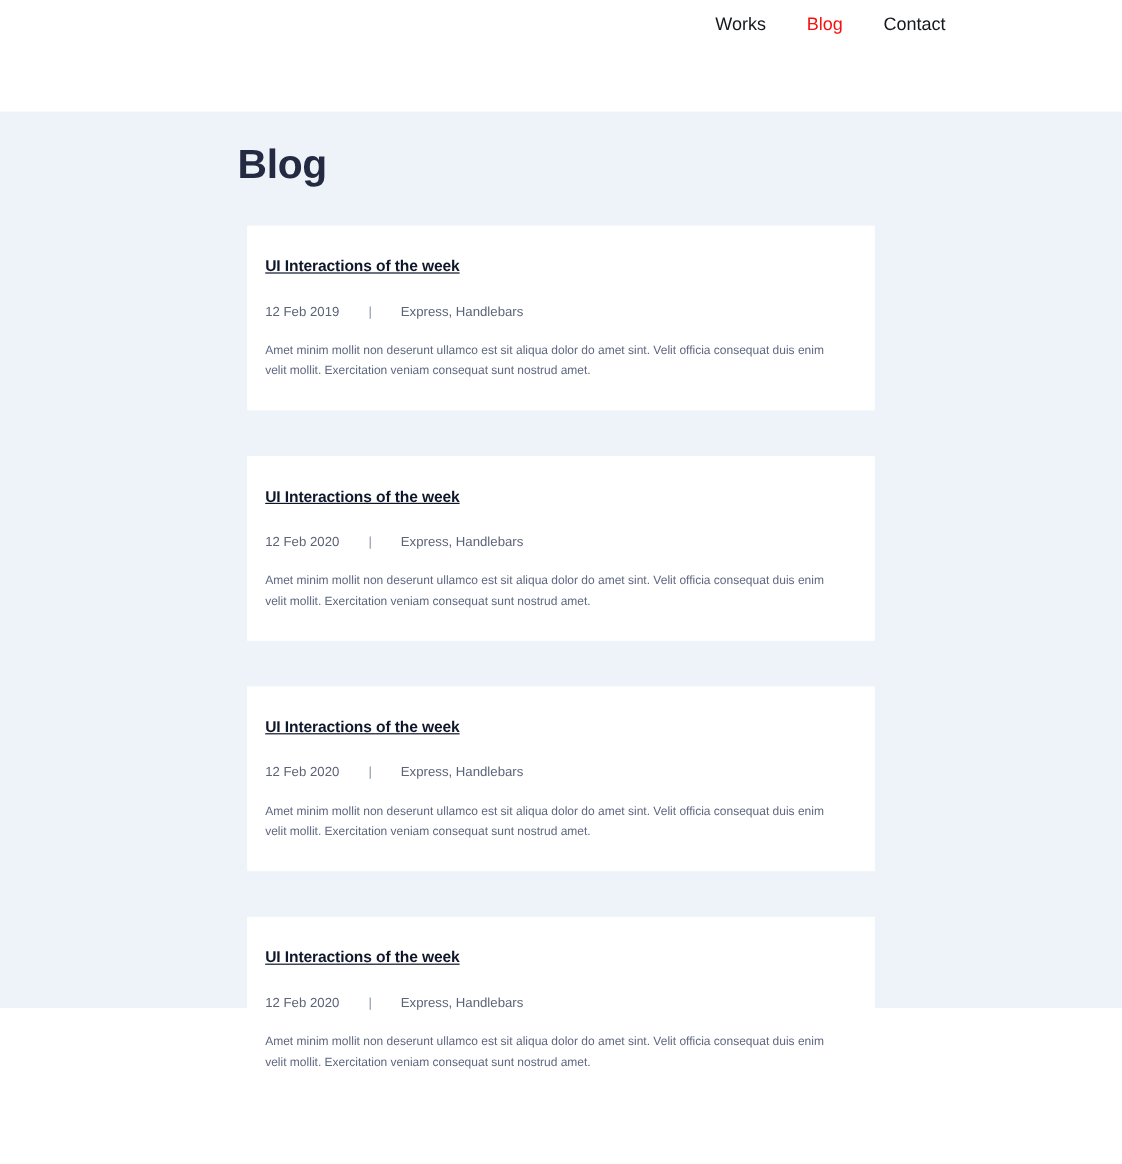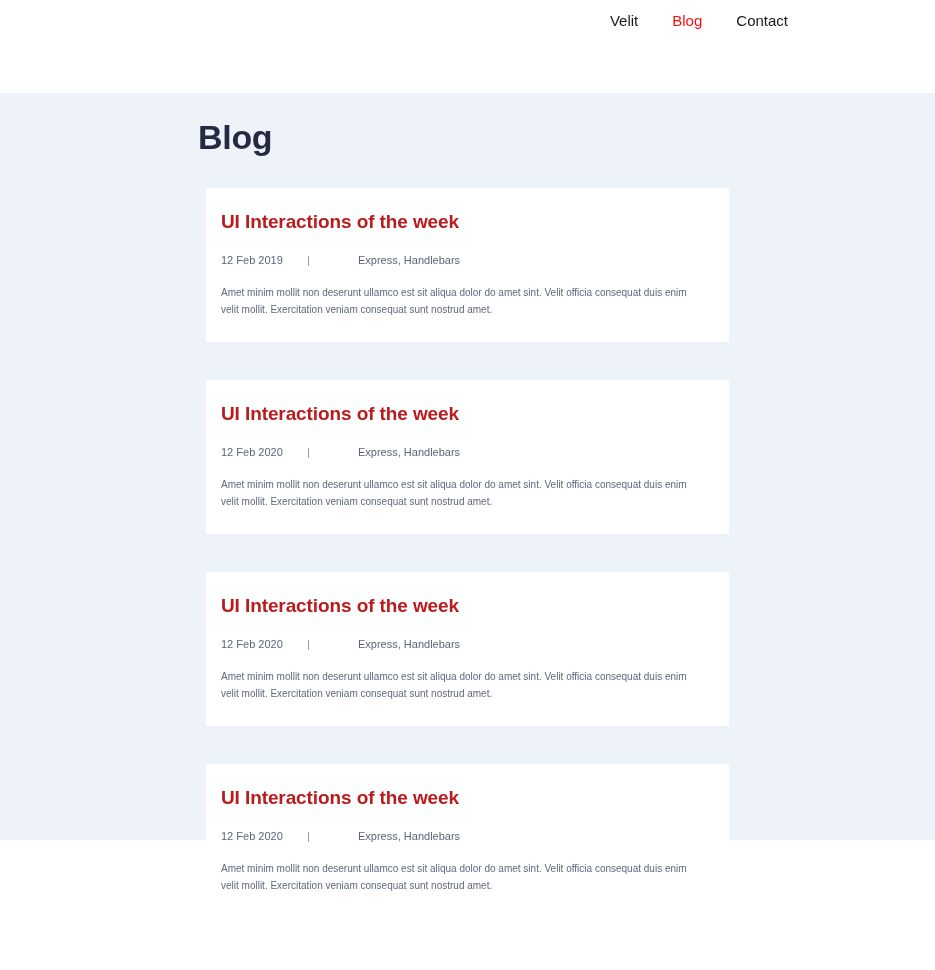--- a/index.html
+++ b/index.html
@@ -91,46 +91,47 @@
     width: 523px;
     background: #ffffff;
     padding: 22px 22px 24px 15px;
     margin-bottom: 38px;
     cursor: pointer;
   }
 
   .post-card:last-child { margin-bottom: 0; }
 
   .post-title {
-    font-size: 19px;
+    font-size: 13px;
     line-height: 24px;
     font-weight: 700;
-    color: #b91c1c;
+    color: #0f172a;
     margin-bottom: 17px;
     letter-spacing: -0.1px;
+    text-decoration: underline;
   }
 
   .post-meta {
     display: flex;
     align-items: center;
     font-size: 11px;
     line-height: 18px;
     color: #5b6478;
     margin-bottom: 15px;
   }
 
   .post-date { width: 86px; flex: 0 0 auto; }
 
   .meta-sep {
     width: 27px;
     flex: 0 0 auto;
     color: #8b93a6;
   }
 
-  .post-tags { flex: 1 1 auto; margin-left: 24px; }
+  .post-tags { flex: 1 1 auto; }
 
   .post-excerpt {
     font-size: 10px;
     line-height: 17px;
     color: #5f6880;
     max-width: 474px;
   }
 
   
   .site-footer {
@@ -149,21 +150,21 @@
     text-align: center;
   }
 </style>
 </head>
 <body>
 
 <div class="page">
 
   <header class="site-header">
     <nav class="main-nav">
-      <a class="nav-link" href="#">Velit</a>
+      <a class="nav-link" href="#">Works</a>
       <a class="nav-link is-active" href="#">Blog</a>
       <a class="nav-link" href="#">Contact</a>
     </nav>
   </header>
 
   <main class="blog-section">
     <div class="section-inner">
 
       <h1 class="page-title">Blog</h1>
 

